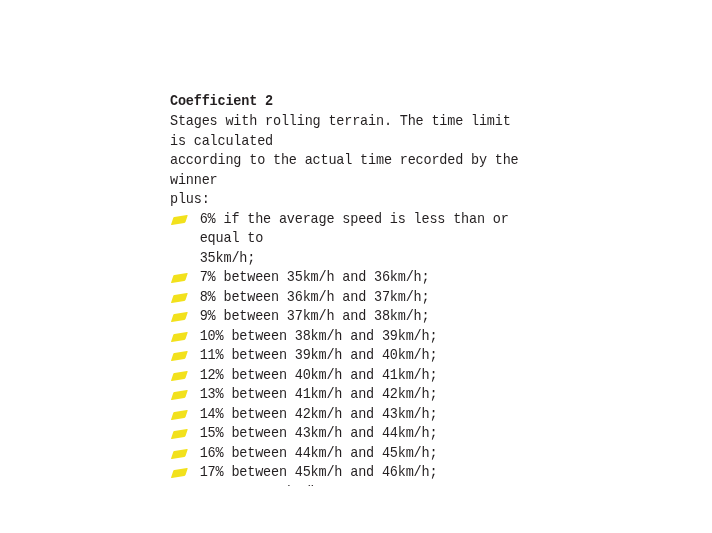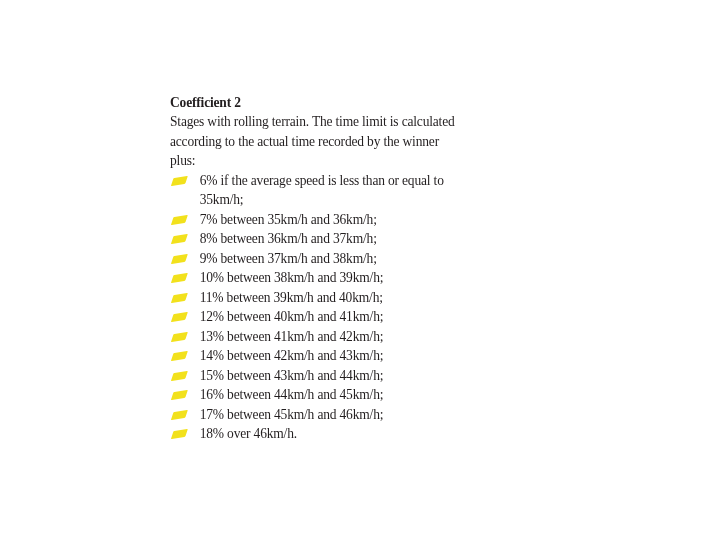--- a/index.html
+++ b/index.html
@@ -6,21 +6,21 @@
     margin: 0;
     padding: 0;
     background: #ffffff;
   }
   .canvas {
     position: relative;
     width: 712px;
     height: 486px;
     background: #ffffff;
     overflow: hidden;
-    font-family: Liberation Serif, serif;
+    font-family: Liberation Mono, monospace;
     color: #231f20;
   }
   .doc-block {
     position: absolute;
     left: 170px;
     top: 92px;
     width: 400px;
   }
   .condense {
     transform: scaleX(0.9);

